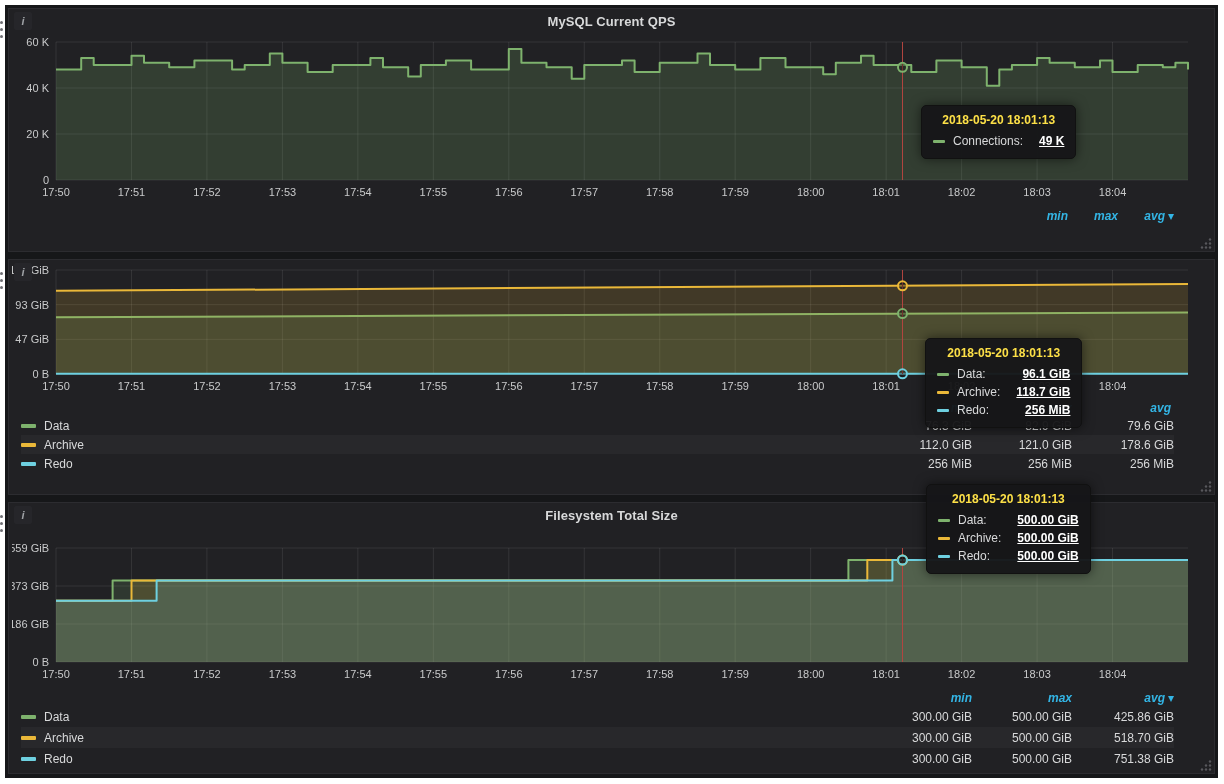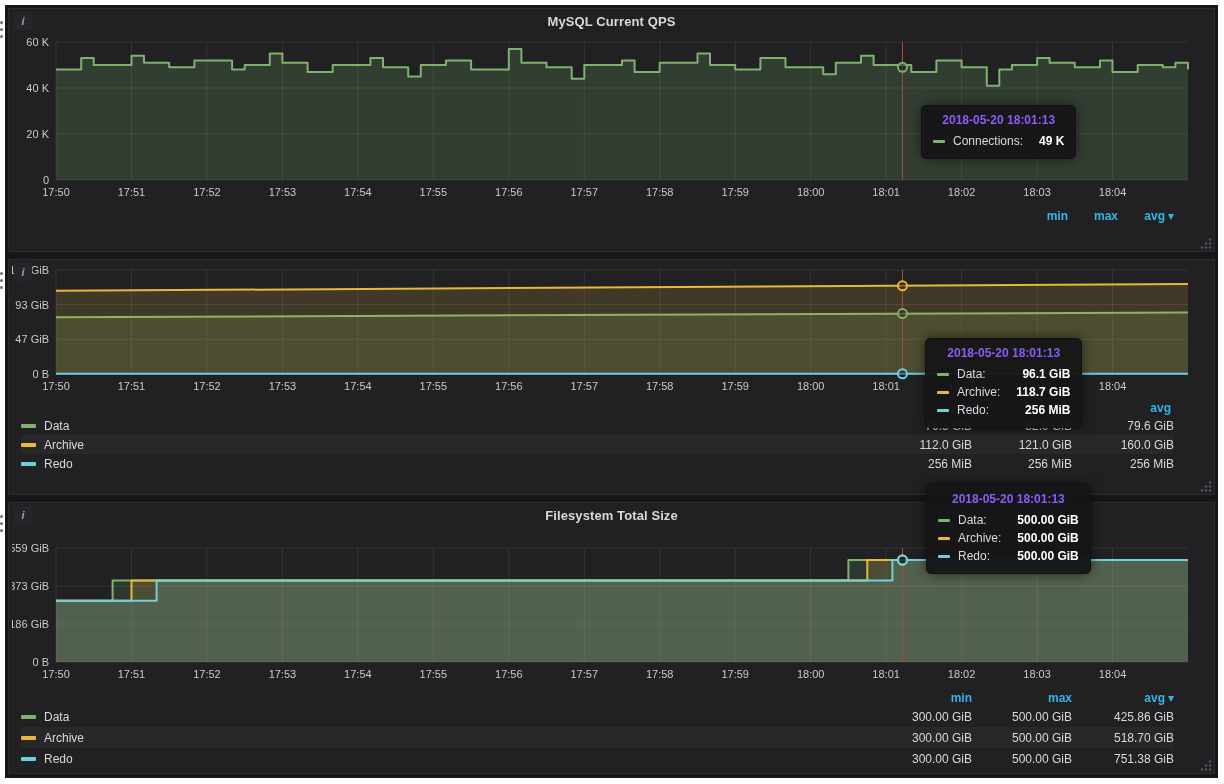--- a/index.html
+++ b/index.html
@@ -17,37 +17,37 @@
     background:#26262a; color:#9fa2a6; font-size:11px; font-style:italic; font-weight:700;
     display:flex; align-items:center; justify-content:center; border-radius:2px; cursor:pointer; }
   .row-handle { position:absolute; left:-9px; top:12px; display:flex; flex-direction:column; gap:4px; cursor:grab; }
   .row-handle b { width:3px; height:3px; border-radius:50%; background:#6e6e73; }
   .chart-box { width:1200px; margin:0 auto; display:block; }
   svg.chart { display:block; }
   .legend { padding:1px 40px 0 12px; }
   .legend-grid { display:grid; align-items:center; }
   .cols-narrow { grid-template-columns:1fr 54px 50px 56px; }
   .cols-wide { grid-template-columns:1fr 104px 100px 102px; }
-  .legend-header span { color:#33b5e5; font-weight:700; font-size:12px; text-align:right; cursor:pointer; }
+  .legend-header span { color:#33b5e5; font-weight:700; font-size:12px; text-align:right; cursor:pointer;font-style:italic; }
   .legend-header { height:17px; }
   .legend-row { height:19px; font-size:12px; color:#d8d9da; }
   .p3 .legend-row { height:21px; }
   .legend-row.stripe { background:rgba(255,255,255,0.035); }
   .legend-row .stat { text-align:right; color:#d8d9da; }
   .series-label { display:flex; align-items:center; cursor:pointer; }
   .dash { display:inline-block; width:15px; height:4px; border-radius:1px; margin-right:8px; flex:none; }
   .caret { font-size:9px; margin-left:3px; color:#33b5e5; }
   .resize-handle { position:absolute; right:2px; bottom:2px; cursor:nwse-resize; }
   .gtooltip { position:absolute; background:rgba(22,22,24,0.96); border:1px solid #111;
     border-radius:5px; padding:7px 11px 8px 11px; z-index:20; box-shadow:0 0 12px rgba(0,0,0,0.55); }
-  .tt-time { font-weight:700; color:#8b5cf6; font-size:12px; text-align:center; padding-bottom:5px; white-space:nowrap; }
+  .tt-time { font-weight:700; color:#fde047; font-size:12px; text-align:center; padding-bottom:5px; white-space:nowrap; }
   .tt-row { display:grid; grid-template-columns:20px auto 1fr; align-items:center;
     font-size:12px; color:#d8d9da; line-height:18px; white-space:nowrap; }
   .tt-row .dash { width:12px; height:3px; margin-right:0; }
-  .tt-value { text-align:right; color:#ffffff; font-weight:700; padding-left:16px; }
+  .tt-value { text-align:right; color:#ffffff; font-weight:700; padding-left:16px;text-decoration:underline; }
 </style>
 </head>
 <body>
 
 <div class="dashboard">
 
   <section class="panel p1">
     <div class="row-handle">
         <b></b>
         <b></b>
@@ -200,21 +200,21 @@
         <span class="stat">82.9 GiB</span>
         <span class="stat">79.6 GiB</span>
       </div>
       <div class="legend-grid legend-row stripe cols-wide">
         <span class="series-label">
           <i class="dash" style="background-color: rgb(234, 184, 57);"></i>
           <span>Archive</span>
         </span>
         <span class="stat">112.0 GiB</span>
         <span class="stat">121.0 GiB</span>
-        <span class="stat">160.0 GiB</span>
+        <span class="stat">178.6 GiB</span>
       </div>
       <div class="legend-grid legend-row cols-wide">
         <span class="series-label">
           <i class="dash" style="background-color: rgb(110, 208, 224);"></i>
           <span>Redo</span>
         </span>
         <span class="stat">256 MiB</span>
         <span class="stat">256 MiB</span>
         <span class="stat">256 MiB</span>
       </div>

